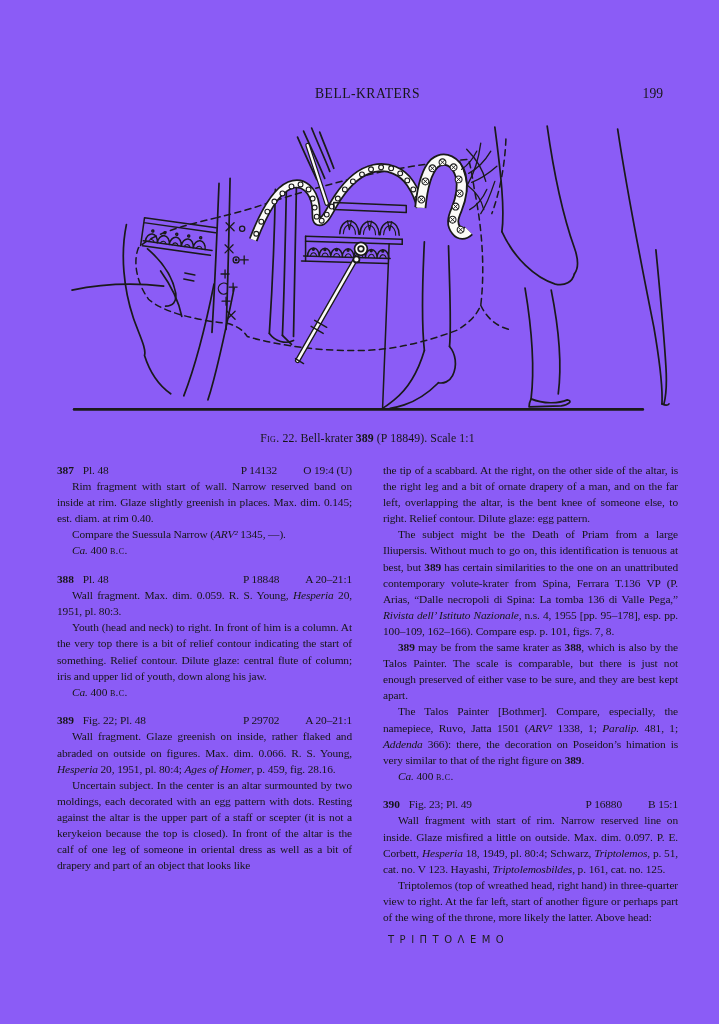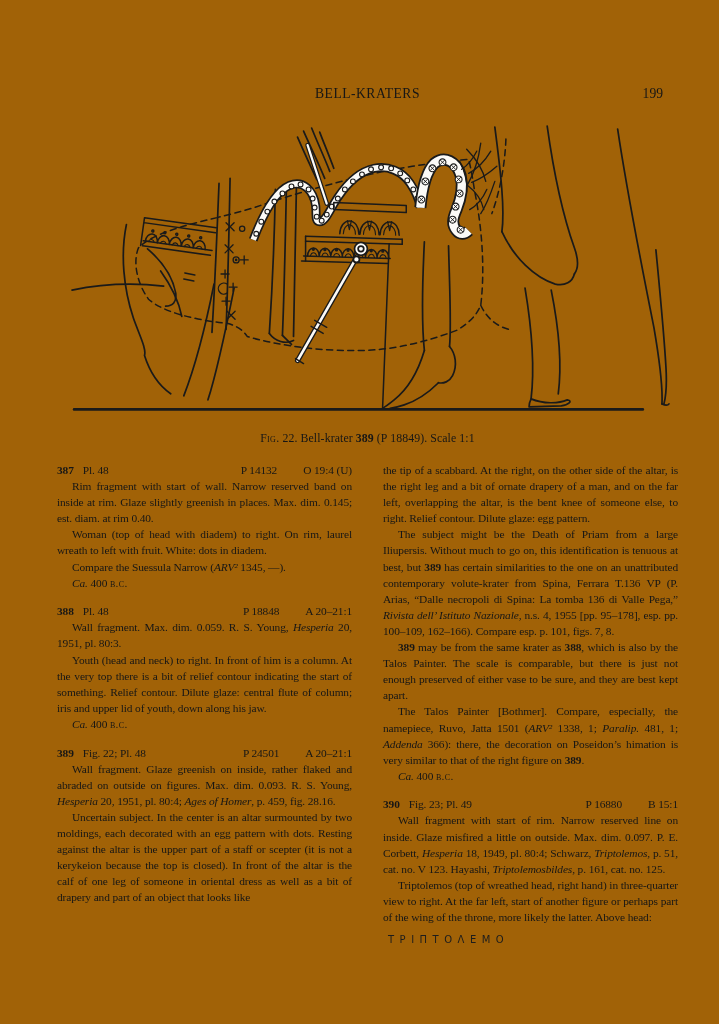--- a/index.html
+++ b/index.html
@@ -33,21 +33,21 @@
   .s-sc{font-variant:small-caps; letter-spacing:0.3px;}
   .inscription{
     text-align:left; font-family:"DejaVu Sans", sans-serif;
     font-size:10px; letter-spacing:5.5px; padding-left:5px;
     margin-top:7px; color:#1d1d1d;
   }
 </style>
 </head>
 <body>
 
-<div class="page" style="background: #a16207; color: rgb(22, 22, 22);">
+<div class="page" style="background: #8b5cf6; color: rgb(22, 22, 22);">
 
   <div class="running-head">
     <div class="running-title">BELL-KRATERS</div>
     <div class="page-number">199</div>
   </div>
 
   <figure class="figure">
     <svg viewBox="0 0 600 300" aria-hidden="true">
       <g fill="none" stroke="currentColor" stroke-width="1.7" stroke-linecap="round" stroke-linejoin="round">
 
@@ -261,39 +261,38 @@
 
   <main class="columns">
     <section class="col">
         <div class="entry-header">
           <span class="num">387</span>
           <span class="refs">Pl. 48</span>
           <span class="inv">P 14132</span>
           <span class="grid">O 19:4 (U)</span>
         </div>
         <p class="para indent"><span>Rim fragment with start of wall. Narrow reserved band on inside at rim. Glaze slightly greenish in places. Max. dim. 0.145; est. diam. at rim 0.40.</span></p>
-        <p class="para indent"><span>Woman (top of head with diadem) to right. On rim, laurel wreath to left with fruit. White: dots in diadem.</span></p>
         <p class="para indent"><span>Compare the Suessula Narrow (</span><span class="s-i">ARV²</span><span> 1345, —).</span></p>
         <p class="para indent"><span class="s-i">Ca.</span><span> 400 </span><span class="s-sc">b.c.</span></p>
         <div class="entry-header">
           <span class="num">388</span>
           <span class="refs">Pl. 48</span>
           <span class="inv">P 18848</span>
           <span class="grid">A 20–21:1</span>
         </div>
         <p class="para indent"><span>Wall fragment. Max. dim. 0.059. R. S. Young, </span><span class="s-i">Hesperia</span><span> 20, 1951, pl. 80:3.</span></p>
         <p class="para indent"><span>Youth (head and neck) to right. In front of him is a column. At the very top there is a bit of relief contour indicating the start of something. Relief contour. Dilute glaze: central flute of column; iris and upper lid of youth, down along his jaw.</span></p>
         <p class="para indent"><span class="s-i">Ca.</span><span> 400 </span><span class="s-sc">b.c.</span></p>
         <div class="entry-header">
           <span class="num">389</span>
           <span class="refs">Fig. 22; Pl. 48</span>
-          <span class="inv">P 24501</span>
+          <span class="inv">P 29702</span>
           <span class="grid">A 20–21:1</span>
         </div>
-        <p class="para indent"><span>Wall fragment. Glaze greenish on inside, rather flaked and abraded on outside on figures. Max. dim. 0.093. R. S. Young, </span><span class="s-i">Hesperia</span><span> 20, 1951, pl. 80:4; </span><span class="s-i">Ages of Homer</span><span>, p. 459, fig. 28.16.</span></p>
+        <p class="para indent"><span>Wall fragment. Glaze greenish on inside, rather flaked and abraded on outside on figures. Max. dim. 0.066. R. S. Young, </span><span class="s-i">Hesperia</span><span> 20, 1951, pl. 80:4; </span><span class="s-i">Ages of Homer</span><span>, p. 459, fig. 28.16.</span></p>
         <p class="para indent"><span>Uncertain subject. In the center is an altar surmounted by two moldings, each decorated with an egg pattern with dots. Resting against the altar is the upper part of a staff or scepter (it is not a kerykeion because the top is closed). In front of the altar is the calf of one leg of someone in oriental dress as well as a bit of drapery and part of an object that looks like</span></p>
       </section>
     <section class="col">
         <p class="para"><span>the tip of a scabbard. At the right, on the other side of the altar, is the right leg and a bit of ornate drapery of a man, and on the far left, overlapping the altar, is the bent knee of someone else, to right. Relief contour. Dilute glaze: egg pattern.</span></p>
         <p class="para indent"><span>The subject might be the Death of Priam from a large Iliupersis. Without much to go on, this identification is tenuous at best, but </span><span class="s-b">389</span><span> has certain similarities to the one on an unattributed contemporary volute-krater from Spina, Ferrara T.136 VP (P. Arias, “Dalle necropoli di Spina: La tomba 136 di Valle Pega,” </span><span class="s-i">Rivista dell’ Istituto Nazionale</span><span>, n.s. 4, 1955 [pp. 95–178], esp. pp. 100–109, 162–166). Compare esp. p. 101, figs. 7, 8.</span></p>
         <p class="para indent"><span class="s-b">389</span><span> may be from the same krater as </span><span class="s-b">388</span><span>, which is also by the Talos Painter. The scale is comparable, but there is just not enough preserved of either vase to be sure, and they are best kept apart.</span></p>
         <p class="para indent"><span>The Talos Painter [Bothmer]. Compare, especially, the namepiece, Ruvo, Jatta 1501 (</span><span class="s-i">ARV²</span><span> 1338, 1; </span><span class="s-i">Paralip.</span><span> 481, 1; </span><span class="s-i">Addenda</span><span> 366): there, the decoration on Poseidon’s himation is very similar to that of the right figure on </span><span class="s-b">389</span><span>.</span></p>
         <p class="para indent"><span class="s-i">Ca.</span><span> 400 </span><span class="s-sc">b.c.</span></p>
         <div class="entry-header">
           <span class="num">390</span>

